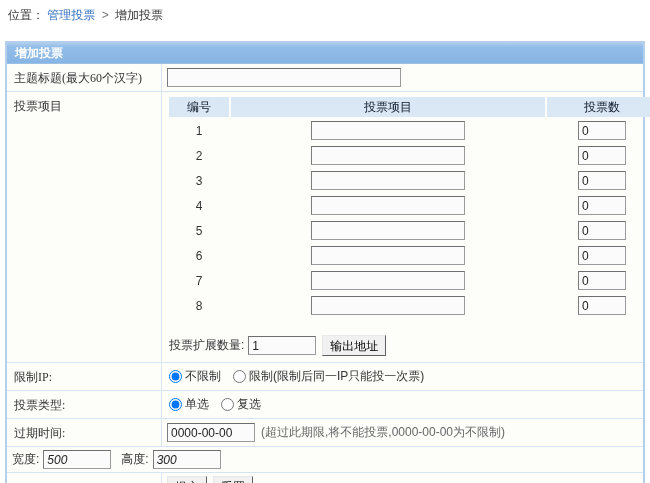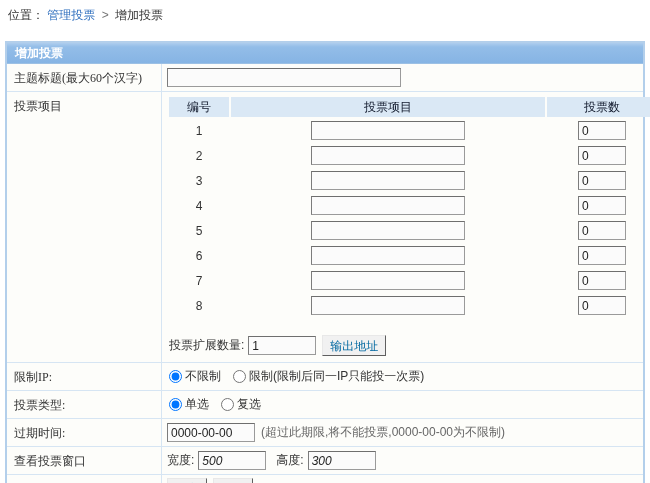--- a/index.html
+++ b/index.html
@@ -42,21 +42,21 @@
   }
   .row-content{flex:1;padding:3px 4px 3px 5px;}
   .v-center{display:flex;align-items:center;}
   .txt{
     height:15px;background:#fbfbfb;color:#222;
     border:1px solid #9a9a9a;border-top-color:#6e6e6e;border-left-color:#7c7c7c;
     font-family:"Liberation Sans","DejaVu Sans",sans-serif;font-size:12px;
     padding:1px 3px;
   }
   .btn{
-    background:#f1f1f1;color:#0369a1;
+    background:#f1f1f1;color:#000000;
     border:1px solid #5f5f5f;border-top-color:#e8e8e8;border-left-color:#e8e8e8;
     font-family:"Liberation Sans","DejaVu Sans",sans-serif;font-size:12px;
     padding:2px 7px;height:21px;cursor:pointer;
   }
   
   .items-table{width:492px;border-collapse:separate;border-spacing:2px;margin-left:0px;}
   .items-table th{
     background:var(--c-cellhead);font-weight:normal;color:#0f172a;
     height:18px;text-align:center;padding:1px 2px;
   }
@@ -194,21 +194,20 @@
 
   <div class="form-row">
     <div class="row-label">过期时间:</div>
     <div class="row-content v-center">
       <input type="text" class="txt expire-input" value="0000-00-00" style="">
       <span class="note">(超过此期限,将不能投票,0000-00-00为不限制)</span>
     </div>
   </div>
 
   <div class="form-row">
-    <div class="row-label">查看投票窗口</div>
     <div class="row-content v-center">
       <span>宽度:</span>
       <input type="text" class="txt size-input" value="500" style="">
       <span>高度:</span>
       <input type="text" class="txt size-input" value="300" style="">
     </div>
   </div>
 
   <div class="form-row">
     <div class="row-label"></div>

